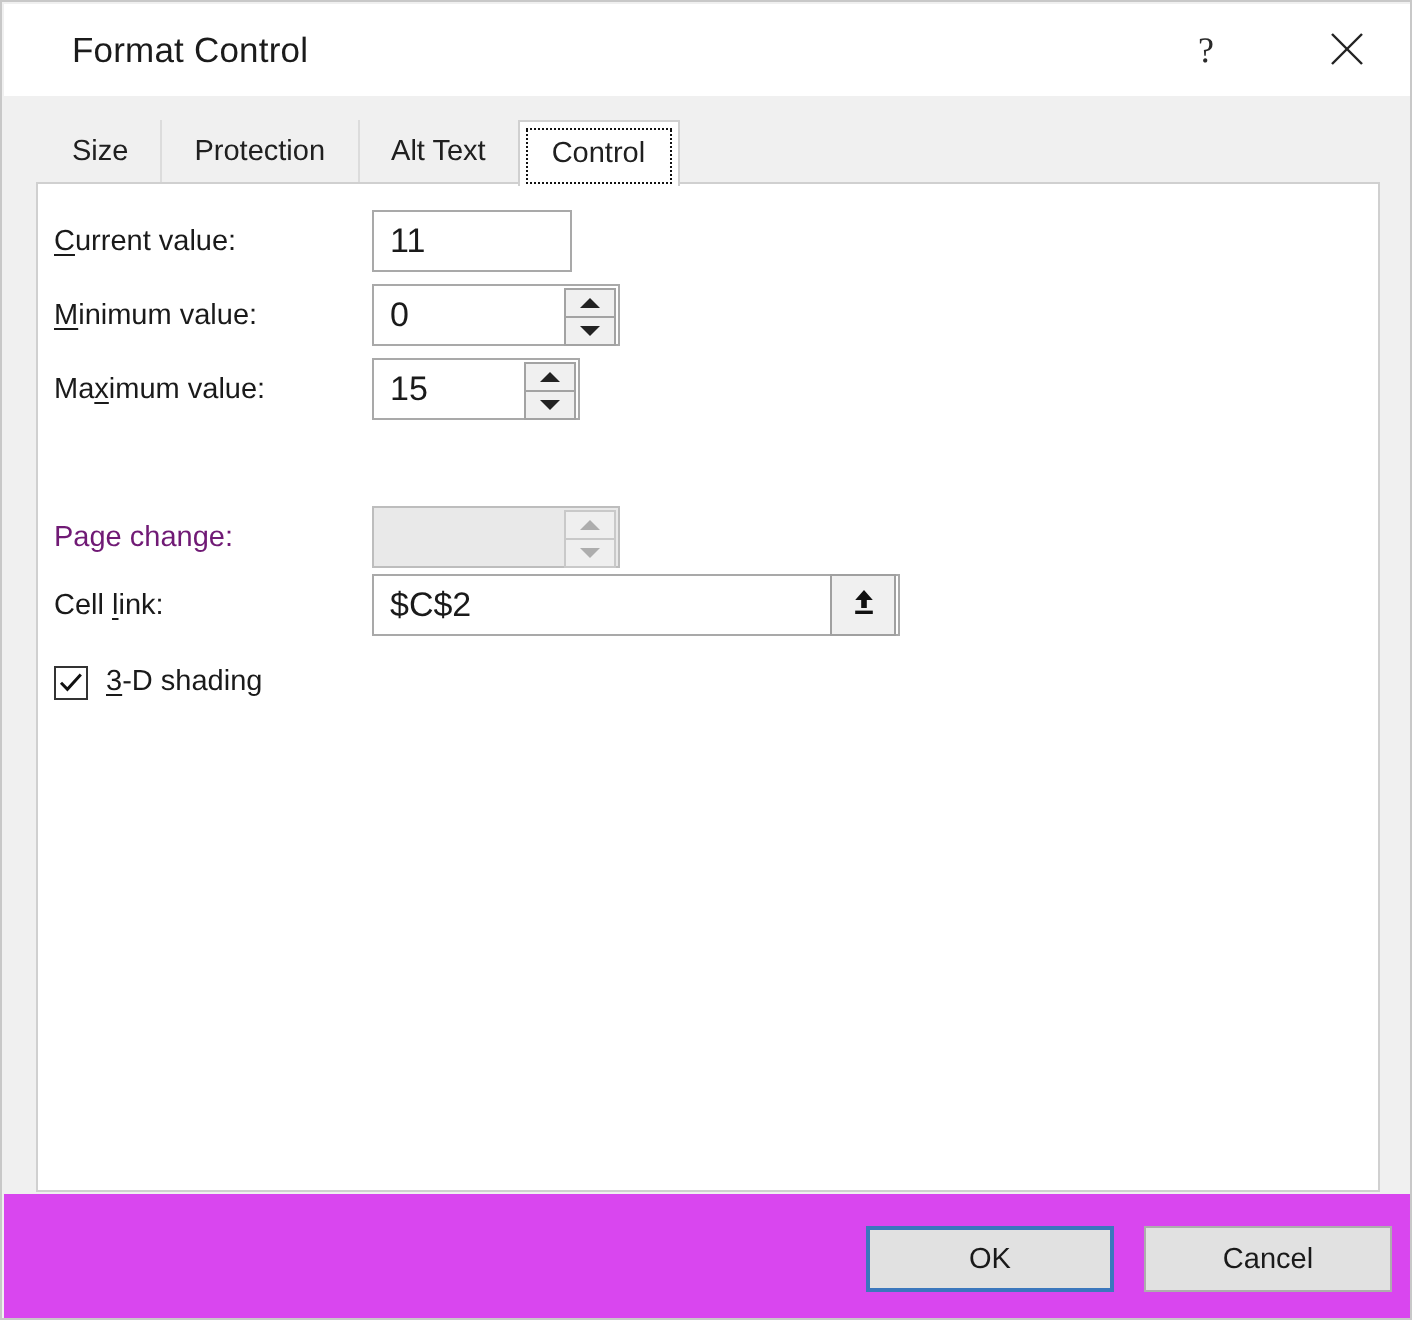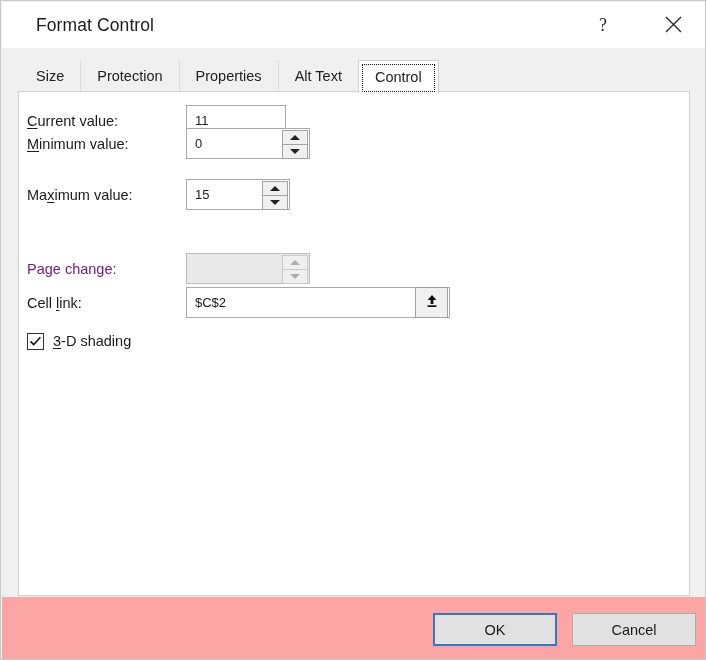--- a/index.html
+++ b/index.html
@@ -147,21 +147,21 @@
     position: absolute;
     box-sizing: border-box;
     background: #ffffff;
     border: 1px solid #a9a9a9;
     height: 31px;
     display: flex;
     align-items: center;
   }
   .field .val {
     padding-left: 8px;
-    font-size: 13px;
+    font-size: 17px;
     color: #1a1a1a;
     white-space: nowrap;
   }
   .field.disabled {
     background: #e9e9e9;
     border: 1px solid #bdbdbd;
   }
 
   
   .spin {
@@ -247,21 +247,21 @@
     white-space: nowrap;
   }
 
   
   #buttonbar {
     position: absolute;
     left: 1px;
     top: 596px;
     width: 704px;
     height: 63px;
-    background: #fca5a5;
+    background: #d946ef;
   }
   .dlg-btn {
     position: absolute;
     top: 16px;
     height: 33px;
     box-sizing: border-box;
     background: #e1e1e1;
     border: 1px solid #adadad;
     font-family: "Liberation Sans", sans-serif;
     font-size: 14.5px;
@@ -303,42 +303,39 @@
 
   <div id="tabstrip">
     <div id="tabs">
       <div class="tab">
         <span>Size</span>
       </div>
       <div class="tab">
         <span>P<span class="ak">r</span>otection</span>
       </div>
       <div class="tab">
-        <span>Properties</span>
-      </div>
-      <div class="tab">
         <span>Alt Text</span>
       </div>
       <div class="tab active">
         <span>Control</span>
         <span class="tab-focus"></span>
       </div>
     </div>
   </div>
 
   <div id="panel">
 
     <div class="form-row" style="top:13px;">
       <div class="row-label"><span class="ak">C</span><span>urrent value:</span></div>
       <div class="field" style="left:167px; top:0; width:100px;">
         <span class="val">11</span>
       </div>
     </div>
 
-    <div class="form-row" style="top:36px;padding-left:16px;">
+    <div class="form-row" style="top:50px;padding-left:16px;">
       <div class="row-label"><span class="ak">M</span><span>inimum value:</span></div>
       <div class="field" style="left:167px; top:0; width:124px;">
         <span class="val">0</span>
         <div class="spin">
           <div class="spin-btn up">
               <span class="arrow-up"></span>
             </div>
           <div class="spin-btn dn">
               <span class="arrow-dn"></span>
             </div>

